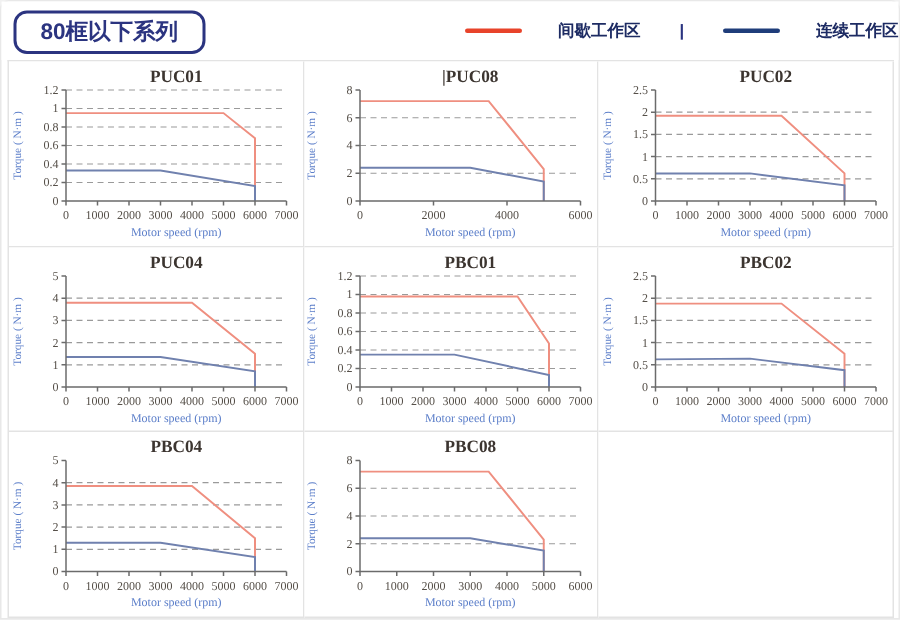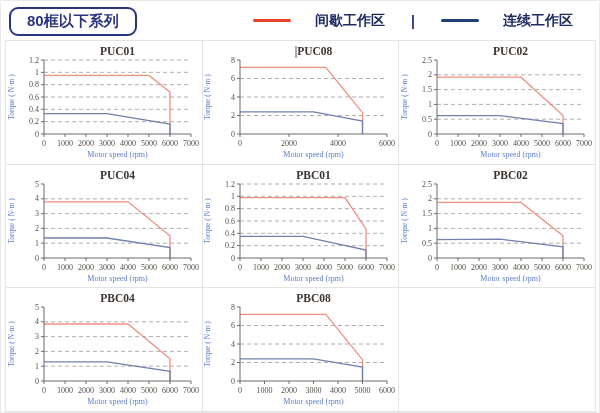--- a/index.html
+++ b/index.html
@@ -1,20 +1,20 @@
 <!DOCTYPE html>
 <html><head>
 <meta charset="utf-8">
 <style>
   html,body{margin:0;padding:0;background:#f1f1f1;}
   body{width:600px;height:413px;font-family:"Liberation Sans",sans-serif;overflow:hidden;}
   .page{position:absolute;inset:0;background:#fff;border:1px solid #e8e8e8;border-radius:6px 6px 0 0;}
-  .header{height:39px;display:flex;align-items:center;justify-content:space-between;padding:0 26px 0 8px;background:#fff;}
+  .header{height:39px;display:flex;align-items:center;justify-content:space-between;padding:0 0 0 8px;background:#fff;}
   .badge{border:2px solid #2b3480;color:#2b3480;border-radius:9px;padding:3px 16px;font-size:15px;font-weight:bold;background:#fff;margin-top:2px;}
-  .legend{display:flex;align-items:center;gap:24px;font-size:14px;font-weight:bold;color:#1d2b63;}
+  .legend{display:flex;align-items:center;gap:24px;font-size:11px;font-weight:bold;color:#1d2b63;}
   .legend-line{display:inline-block;width:38px;height:3px;border-radius:2px;}
   .legend-line.red{background:#e8432a;}
   .legend-line.blue{background:#1f3d7a;}
   .legend-sep{color:#2b3480;font-weight:bold;margin:0 2px;}
   .grid{position:absolute;top:39px;left:4px;right:3px;bottom:0;display:grid;grid-template-columns:1fr 1fr 1fr;grid-template-rows:1fr 1fr 1fr;border-top:1px solid #e3e3e3;border-left:1px solid #e3e3e3;background:#fff;}
   .cell{border-right:1px solid #e3e3e3;border-bottom:1px solid #e3e3e3;background:#fff;display:flex;align-items:flex-start;justify-content:center;overflow:hidden;}
   .cell svg{margin-top:2px;}
   text{font-family:"Liberation Serif","DejaVu Serif",serif;}
 </style>
 </head>

